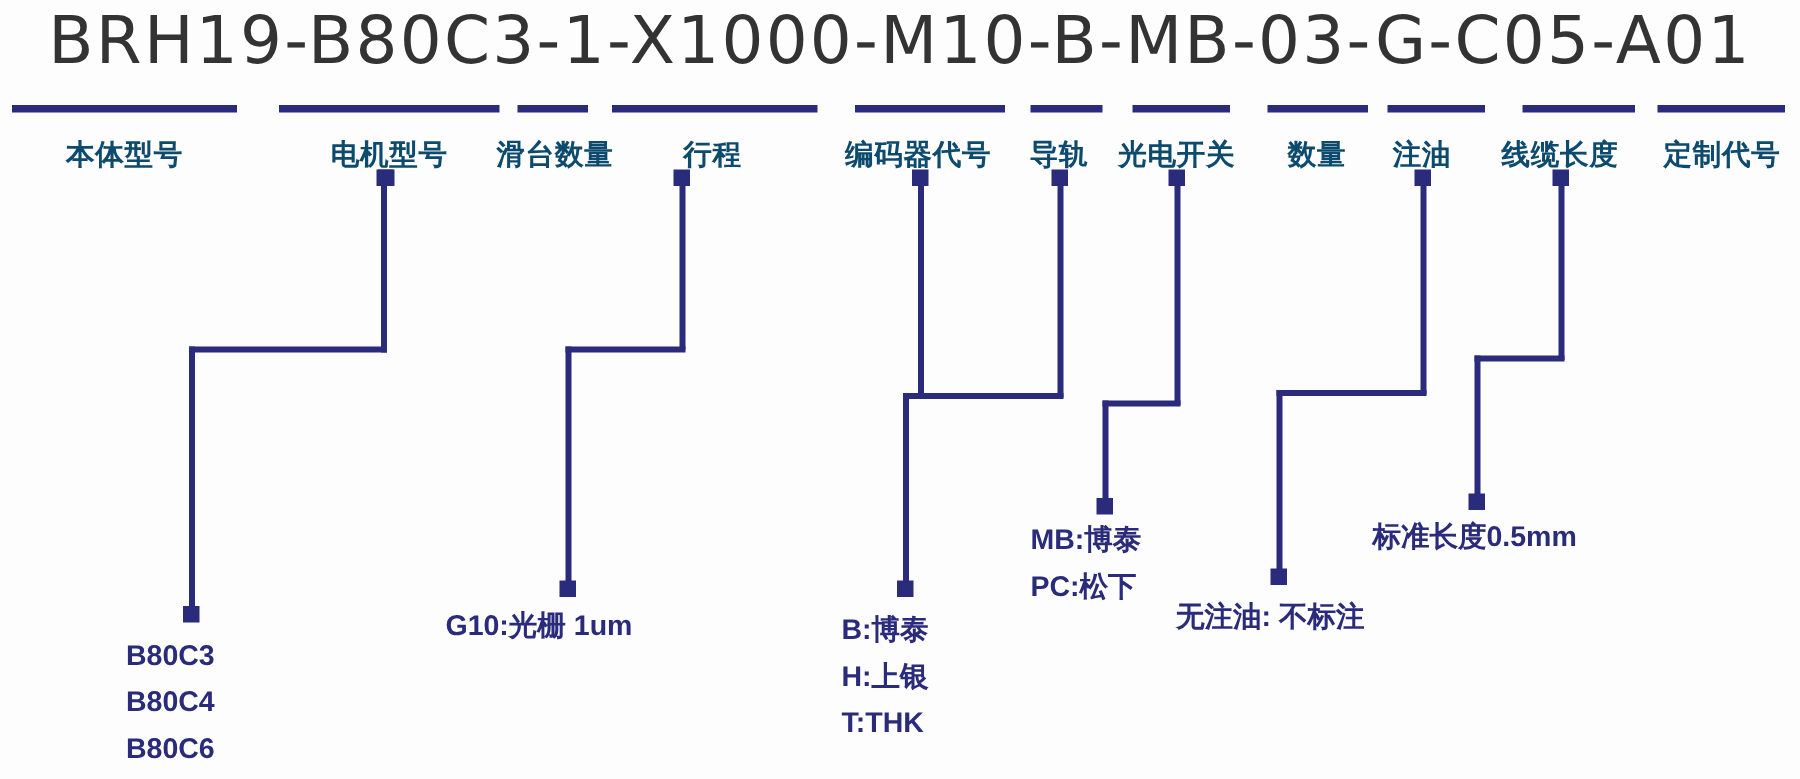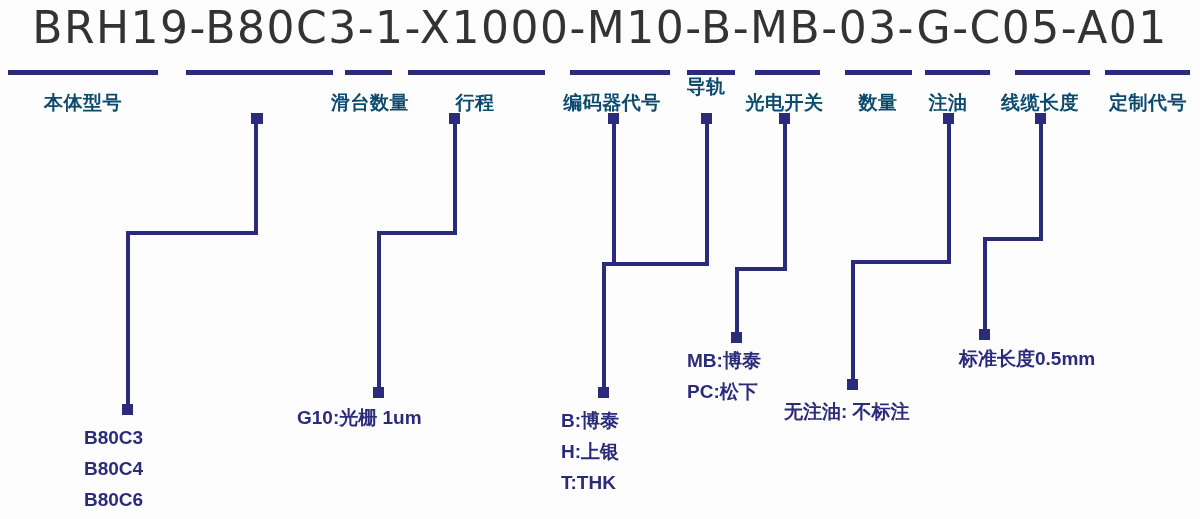--- a/index.html
+++ b/index.html
@@ -83,28 +83,29 @@
   <div class="rule" style="left:570px; top:70px; width:100px;"></div>
   <div class="rule" style="left:687px; top:70px; width:48px;"></div>
   <div class="rule" style="left:755px; top:70px; width:65px;"></div>
   <div class="rule" style="left:845px; top:70px; width:67px;"></div>
   <div class="rule" style="left:925px; top:70px; width:65px;"></div>
   <div class="rule" style="left:1015px;top:70px; width:75px;"></div>
   <div class="rule" style="left:1105px;top:70px; width:85px;"></div>
 
   <div class="field-label" style="left:8px;   top:90px; width:150px;">本体型号</div>
 
+  <div class="field-label" style="left:186px; top:90px; width:147px;">电机型号</div>
 
   <div class="field-label" style="left:330px; top:90px; width:80px;">滑台数量</div>
 
   <div class="field-label" style="left:430px; top:90px; width:90px;">行程</div>
 
   <div class="field-label" style="left:557px; top:90px; width:110px;">编码器代号</div>
 
-  <div class="field-label" style="left:682px; top:74px; width:48px;">导轨</div>
+  <div class="field-label" style="left:682px; top:90px; width:48px;">导轨</div>
 
   <div class="field-label" style="left:742px; top:90px; width:85px;text-align:center;">光电开关</div>
 
   <div class="field-label" style="left:843px; top:90px; width:70px;">数量</div>
 
   <div class="field-label" style="left:918px; top:90px; width:60px;">注油</div>
 
   <div class="field-label" style="left:992px; top:90px; width:96px;">线缆长度</div>
 
   <div class="field-label" style="left:1100px;top:90px; width:96px;">定制代号</div>
@@ -169,17 +170,17 @@
   <div class="callout" style="left:561px; top:405px;">
     <span class="opt">B:博泰</span>
     <span class="opt">H:上银</span>
     <span class="opt">T:THK</span>
   </div>
 
   <div class="callout" style="left:784px; top:396px;">
     <span class="opt">无注油: 不标注</span>
   </div>
 
-  <div class="callout" style="left:915px; top:343px;margin-left:44px;">
+  <div class="callout" style="left:915px; top:343px;">
     <span class="opt">标准长度0.5mm</span>
   </div>
 
 </div>
 
 </body></html>

